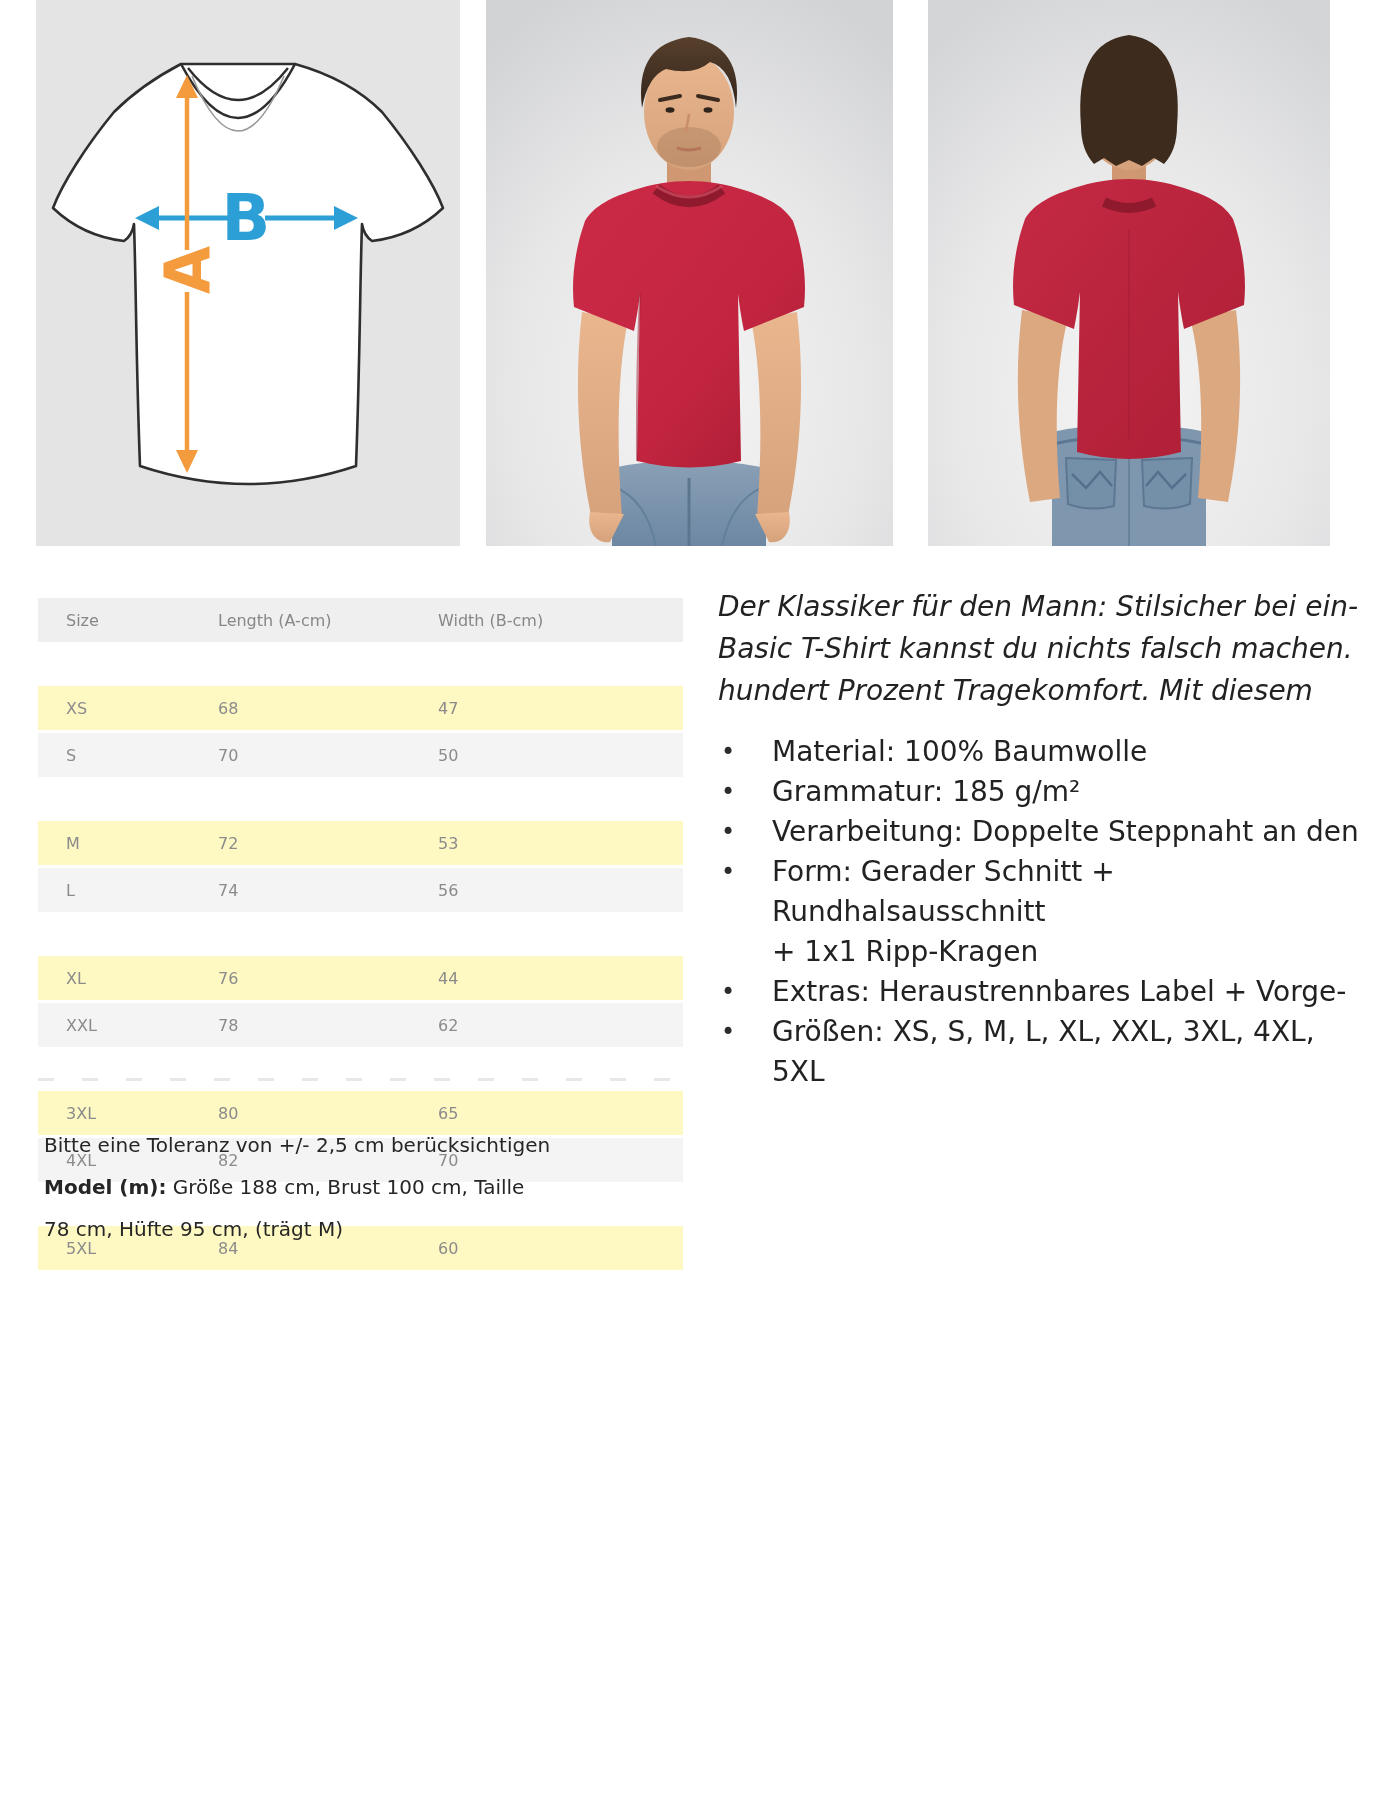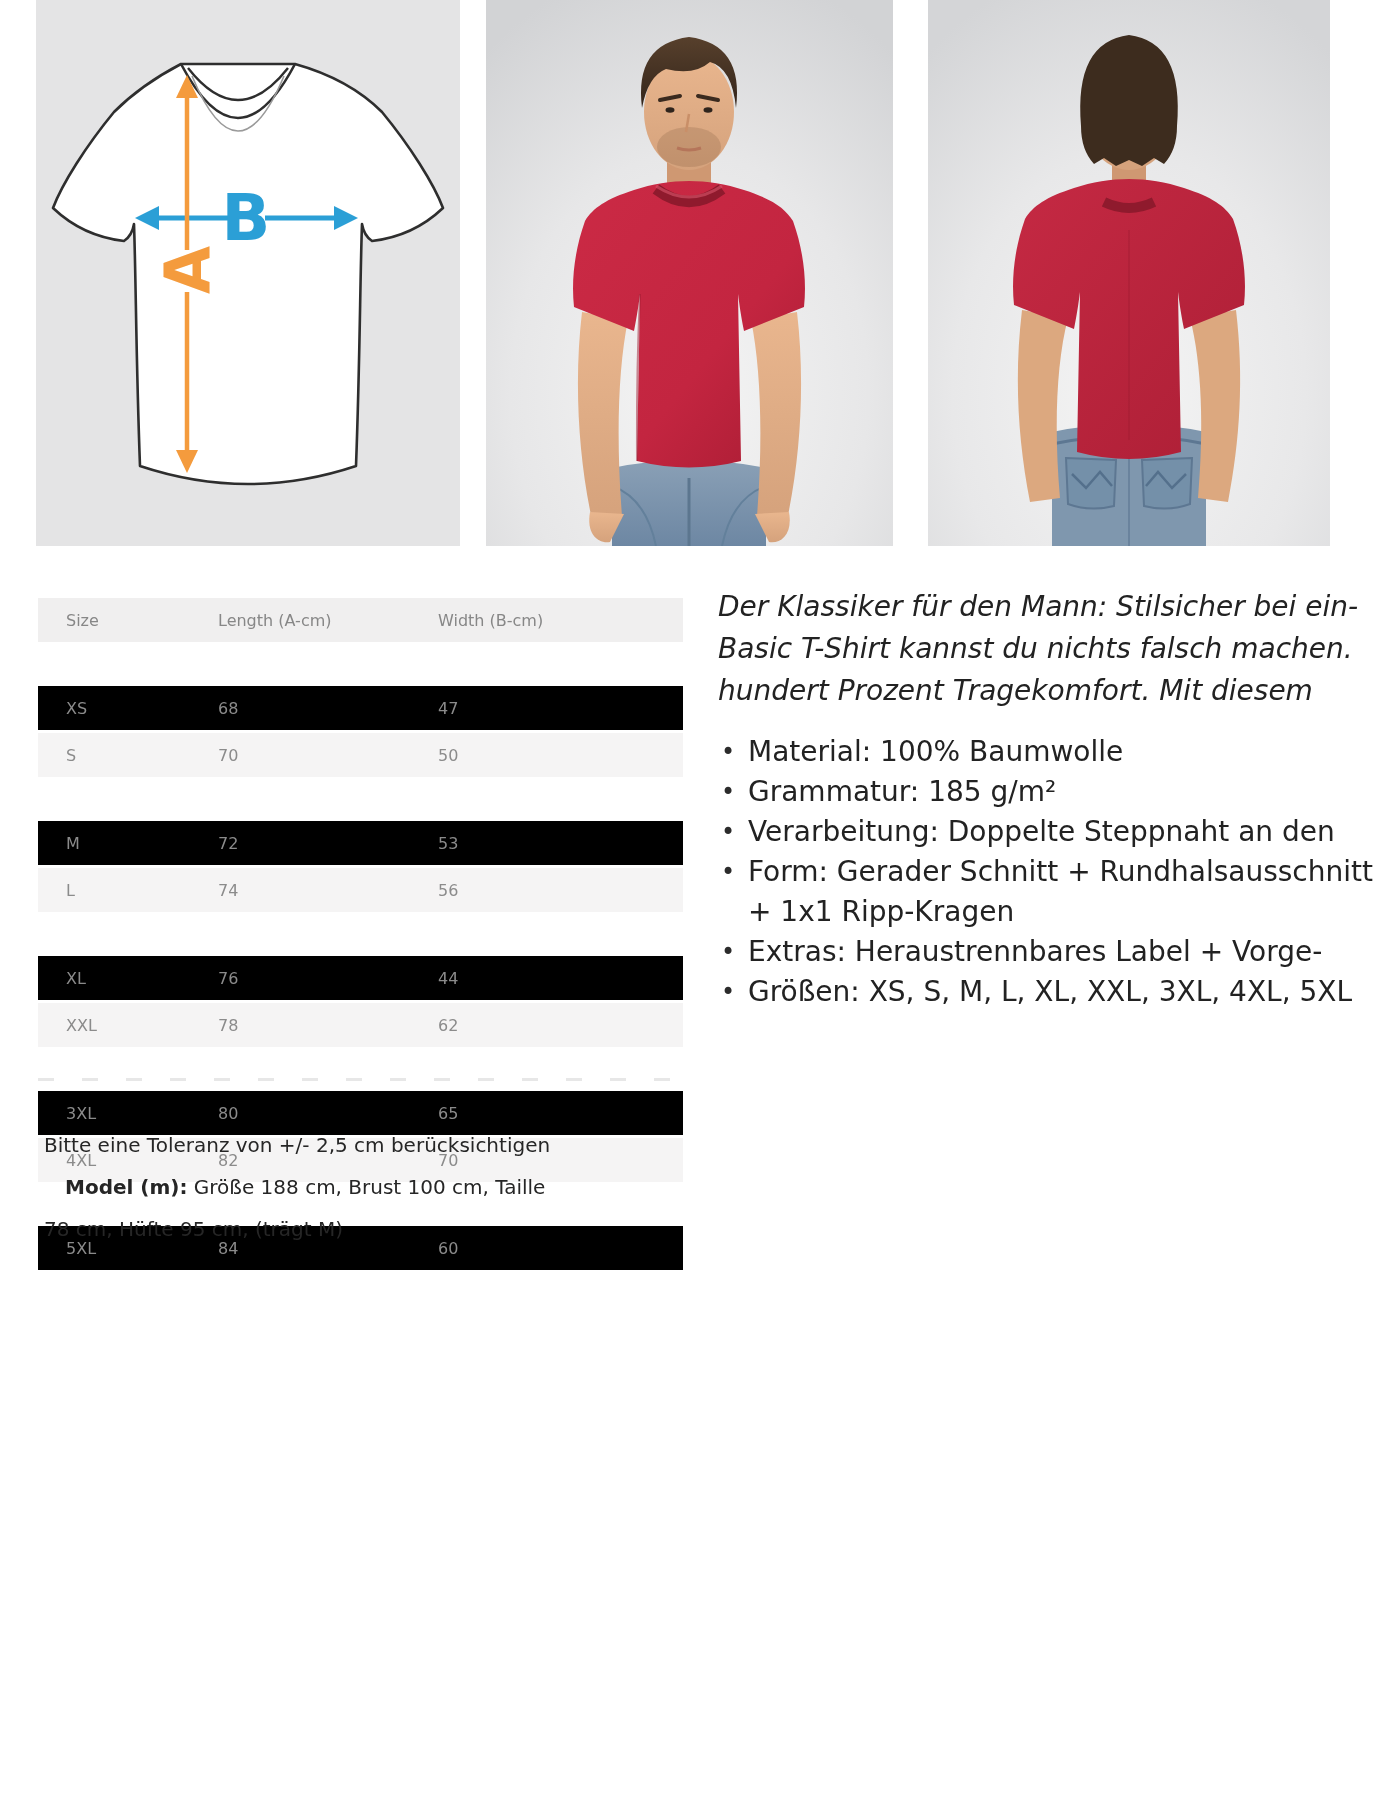--- a/index.html
+++ b/index.html
@@ -9,43 +9,43 @@
   .panel svg{display:block;width:100%;height:100%;}
   #diagram-panel{left:36px;width:424px;background:#e4e4e5;}
   #front-panel{left:486px;width:407px;}
   #back-panel{left:928px;width:402px;}
 
   
   .size-table{position:absolute;left:38px;top:598px;width:645px;}
   .t-row{display:flex;align-items:center;height:44px;margin-bottom:3px;
          font-size:16px;color:#8b8b8b;}
   .t-row.header{background:#f0efef;color:#878787;}
-  .t-row.dark{background:#000000;margin-top:44px;}
+  .t-row.dark{background:#fef9c3;margin-top:44px;}
   .t-row.light{background:#f5f4f4;}
   .t-cell{white-space:nowrap;}
   .t-cell:nth-child(1){width:180px;padding-left:28px;box-sizing:border-box;}
   .t-cell:nth-child(2){width:220px;}
   .t-cell:nth-child(3){flex:1;}
 
   .table-divider{position:absolute;left:38px;top:1078px;width:645px;height:3px;
      background:repeating-linear-gradient(90deg,#e7e7e7 0 16px,transparent 16px 44px);}
 
   
   .notes{position:absolute;left:44px;top:1124px;width:620px;
          font-size:20px;line-height:42px;color:#262626;}
-  .notes .bold{font-weight:bold;margin-left:21px;}
+  .notes .bold{font-weight:bold;}
 
   
   .description{position:absolute;left:718px;top:586px;width:655px;
                font-size:28px;color:#222222;}
   .intro div{line-height:42px;font-style:italic;}
   .bullets{margin-top:20px;}
   .bullet{display:flex;line-height:40px;}
   .bullet .dot{width:27px;padding-left:3px;font-size:24px;color:#2b2b2b;}
-  .bullet .text{flex:1;}
+  .bullet .text{flex:1;margin-left:24px;}
 </style>
 </head>
 <body>
 
 <div class="page">
 
   <div class="panel" id="diagram-panel">
     <svg viewBox="0 0 424 546">
 
       <path d="M145,64

